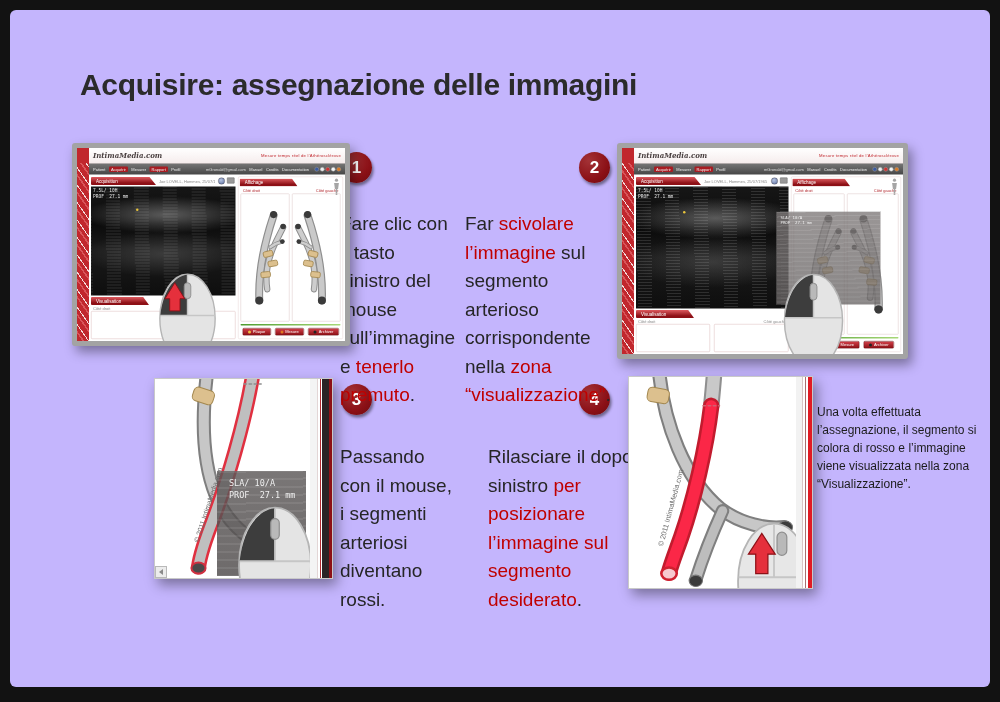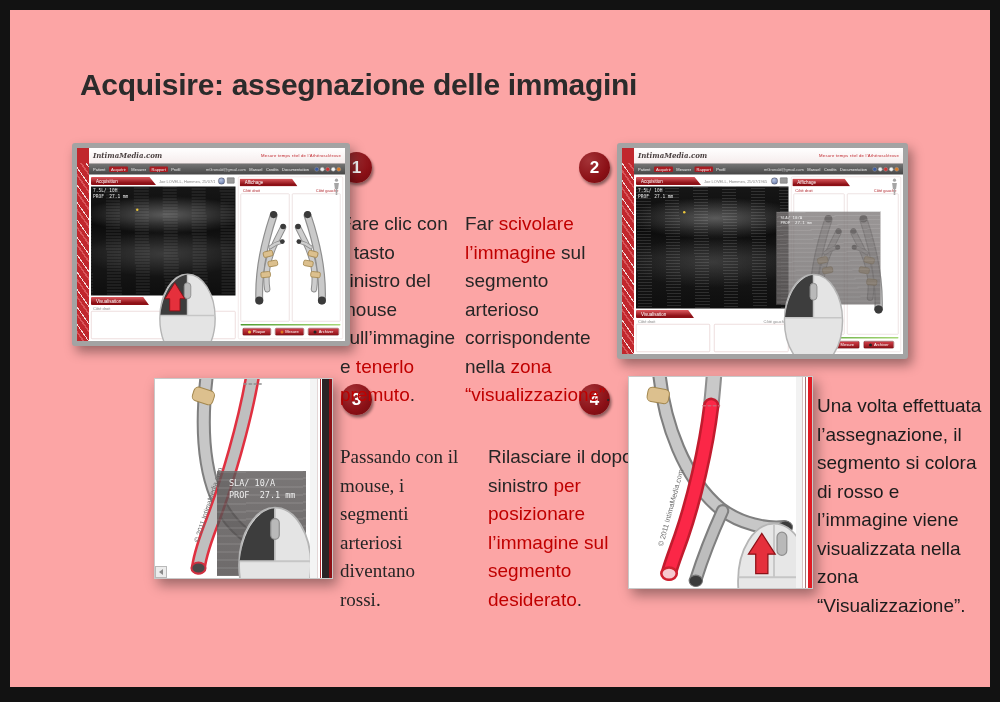--- a/index.html
+++ b/index.html
@@ -1,36 +1,36 @@
 <!DOCTYPE html>
 <html><head>
 <meta charset="utf-8">
 <style>
   html,body{margin:0;padding:0;}
   body{font-family:"Liberation Sans",sans-serif;background:#2a2a2a;}
   .frame{position:relative;width:1000px;height:702px;background:#121212;}
-  .slide{position:absolute;left:10px;top:10px;right:10px;bottom:15px;background:#fca5a5;border-radius:0;overflow:hidden;}
+  .slide{position:absolute;left:10px;top:10px;right:10px;bottom:15px;background:#c4b5fd;border-radius:6px;overflow:hidden;}
 
   
   .title{position:absolute;left:70px;top:38px;font-size:30px;color:#2b2b2b;letter-spacing:-.3px;}
   .intro{position:absolute;left:620px;top:42px;width:358px;font-size:16px;line-height:1.55;color:#1c1c1c;}
-  .outro{position:absolute;left:807px;top:354px;width:176px;font-size:19px;line-height:1.5;color:#1c1c1c;margin-top:28px;}
+  .outro{position:absolute;left:807px;top:365px;width:176px;font-size:12px;line-height:1.5;color:#1c1c1c;margin-top:28px;}
 
   .badge{position:absolute;width:31px;height:31px;border-radius:50%;
     background:radial-gradient(circle at 32% 28%,#a33236,#8b1016 62%,#6b0c10);
     color:#fff;font-weight:bold;font-size:17px;display:flex;align-items:center;justify-content:center;
     box-shadow:1.5px 2.5px 3px rgba(0,0,0,.45);}
   #badge1{left:331px;top:142px;} #badge2{left:569px;top:142px;}
   #badge3{left:331px;top:374px;} #badge4{left:569px;top:374px;}
 
   .step-text{position:absolute;font-size:19px;line-height:1.5;color:#262626;}
   .step-text .red{color:#c00000;}
   #text1{left:330px;top:181px;width:116px;}
   #text2{left:455px;top:181px;width:154px;}
-  #text3{left:330px;top:414px;width:120px;font-family:Liberation Serif, serif;}
+  #text3{left:330px;top:414px;width:120px;}
   #text4{left:478px;top:414px;width:154px;}
 
   
   .shot{position:absolute;overflow:hidden;background:#fff;box-shadow:4px 6px 12px rgba(0,0,0,.38);}
   .app-slot{border:5px solid #a3a3a3;border-radius:3px;}
   #shot1{left:62px;top:133px;width:268px;height:193px;}
   #shot2{left:607px;top:133px;width:281px;height:206px;}
   .closeup{border:1px solid #c9c9c9;}
   #cu1{left:144px;top:368px;width:177px;height:199px;}
   #cu2{left:618px;top:366px;width:183px;height:211px;}

